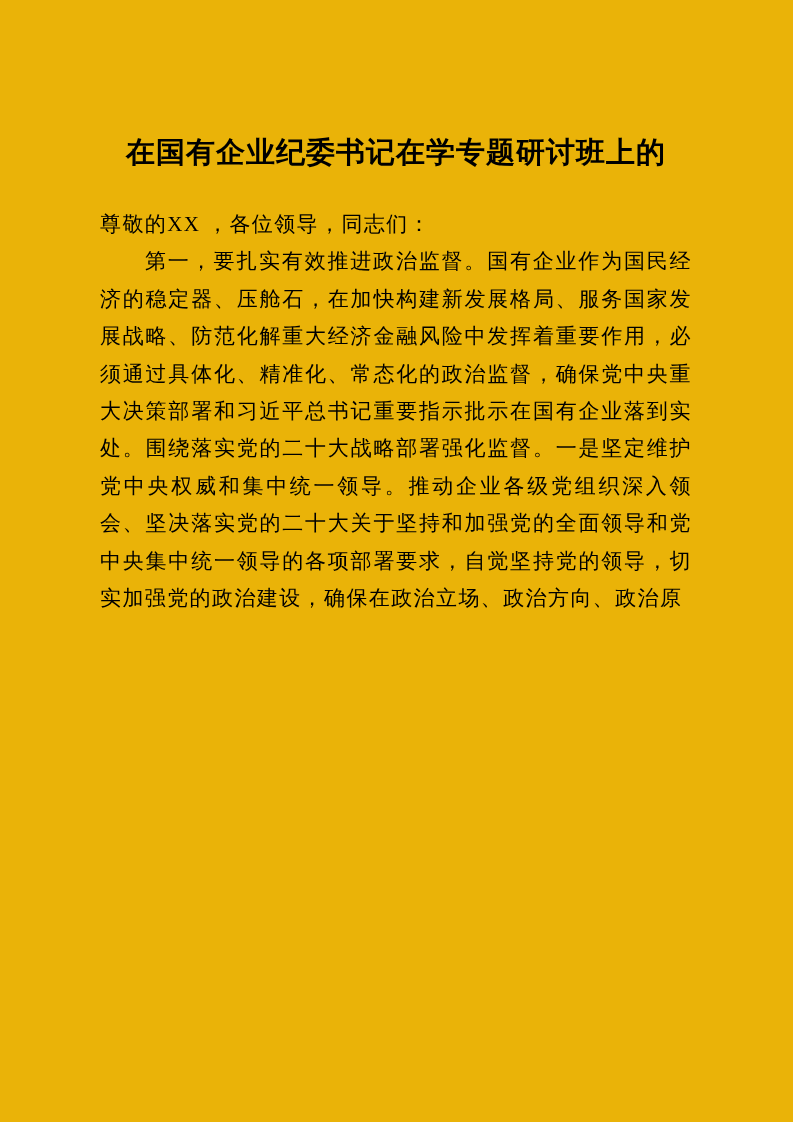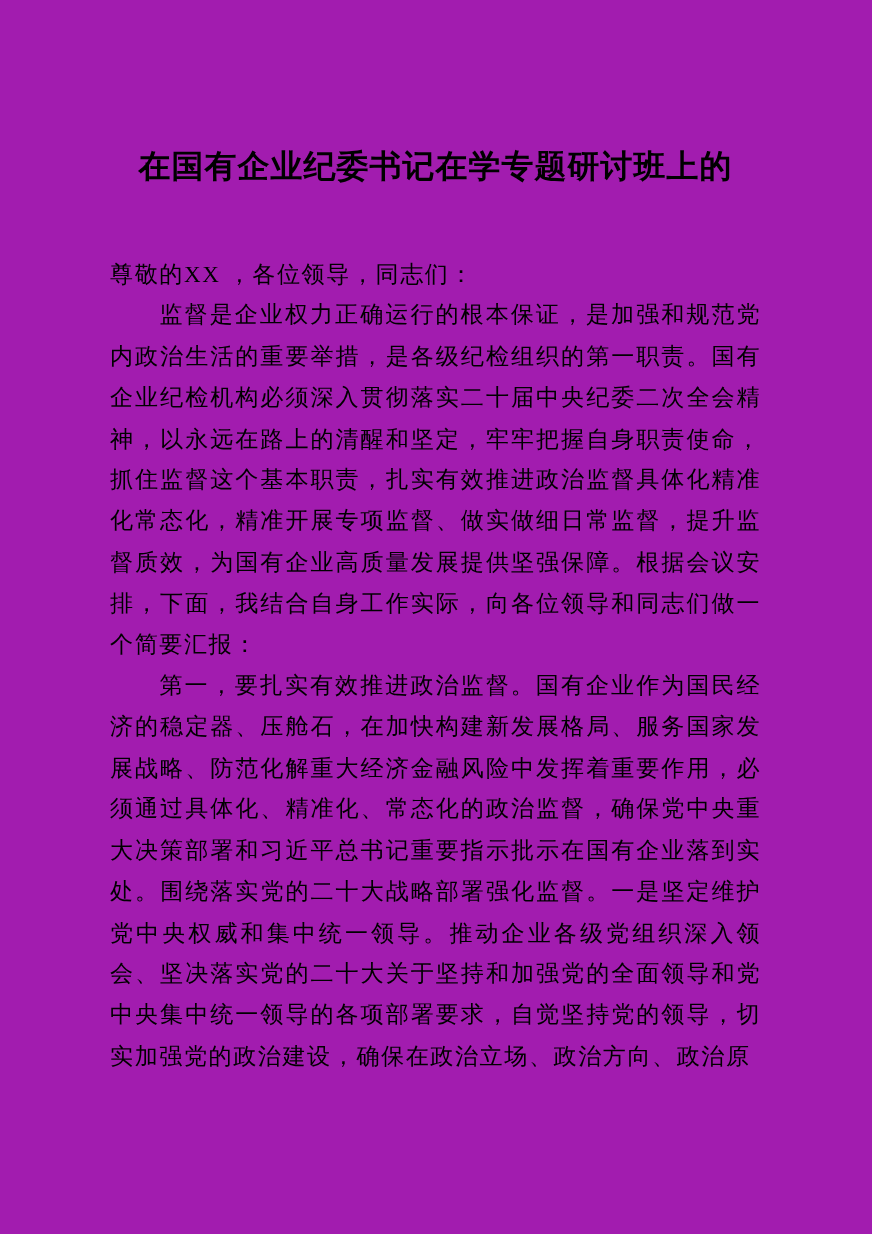--- a/index.html
+++ b/index.html
@@ -12,55 +12,54 @@
     background: #ffffff;
     color: #000000;
     font-family: "Liberation Serif", "DejaVu Serif", serif;
   }
   .page {
     width: 793px;
     height: 1122px;
     box-sizing: border-box;
     padding: 124px 101px 0 100px;
     overflow: hidden;
-    background: #a21caf;
+    background: #eab308;
   }
   .title {
     margin: 0;
     font-size: 29px;
     font-weight: bold;
     line-height: 57px;
     text-align: center;
     letter-spacing: 1px;
   }
   .title-line {
     display: block;
   }
   .body-text {
     font-size: 21px;
     line-height: 37.4px;
     letter-spacing: 1.4px;
   }
   .greeting {
-    margin: 50px 0 0 0;
+    margin: 25px 0 0 0;
   }
   .para {
     margin: 0;
     text-align: justify;
     text-indent: 45px;
   }
   .run.bold {
     font-weight: normal;
   }
 </style>
 </head>
 <body>
 
 <div class="page">
   <h1 class="title">
     <span class="title-line">在国有企业纪委书记在学专题研讨班上的</span>
   </h1>
   <p class="body-text greeting">尊敬的XX ，各位领导，同志们：</p>
   <div class="document-body">
-      <p class="body-text para"><span class="run">监督是企业权力正确运行的根本保证，是加强和规范党内政治生活的重要举措，是各级纪检组织的第一职责。国有企业纪检机构必须深入贯彻落实二十届中央纪委二次全会精神，以永远在路上的清醒和坚定，牢牢把握自身职责使命，抓住监督这个基本职责，扎实有效推进政治监督具体化精准化常态化，精准开展专项监督、做实做细日常监督，提升监督质效，为国有企业高质量发展提供坚强保障。根据会议安排，下面，我结合自身工作实际，向各位领导和同志们做一个简要汇报：</span></p>
       <p class="body-text para"><span class="run bold">第一，要扎实有效推进政治监督。</span><span class="run">国有企业作为国民经济的稳定器、压舱石，在加快构建新发展格局、服务国家发展战略、防范化解重大经济金融风险中发挥着重要作用，必须通过具体化、精准化、常态化的政治监督，确保党中央重大决策部署和习近平总书记重要指示批示在国有企业落到实处。</span><span class="run bold">围绕落实党的二十大战略部署强化监督。</span><span class="run">一是坚定维护党中央权威和集中统一领导。推动企业各级党组织深入领会、坚决落实党的二十大关于坚持和加强党的全面领导和党中央集中统一领导的各项部署要求，自觉坚持党的领导，切实加强党的政治建设，确保在政治立场、政治方向、政治原</span></p>
     </div>
 </div>
 
 </body></html>

